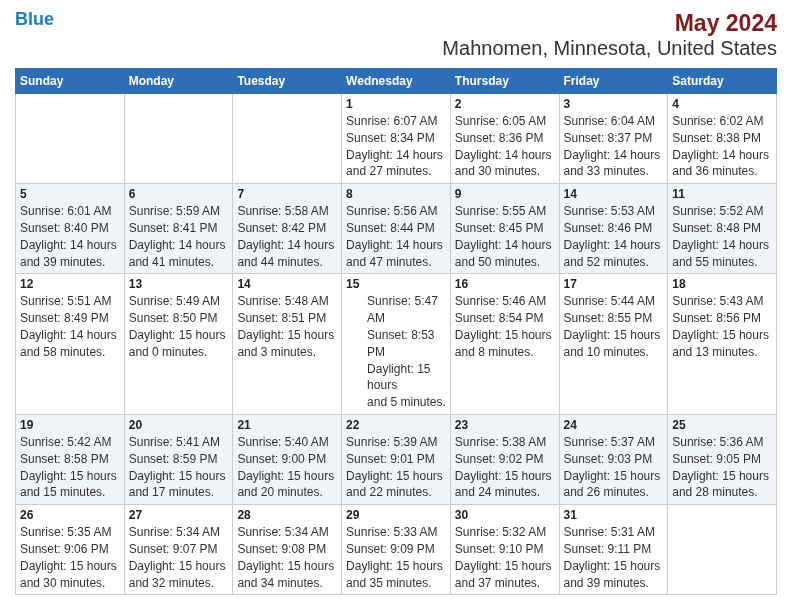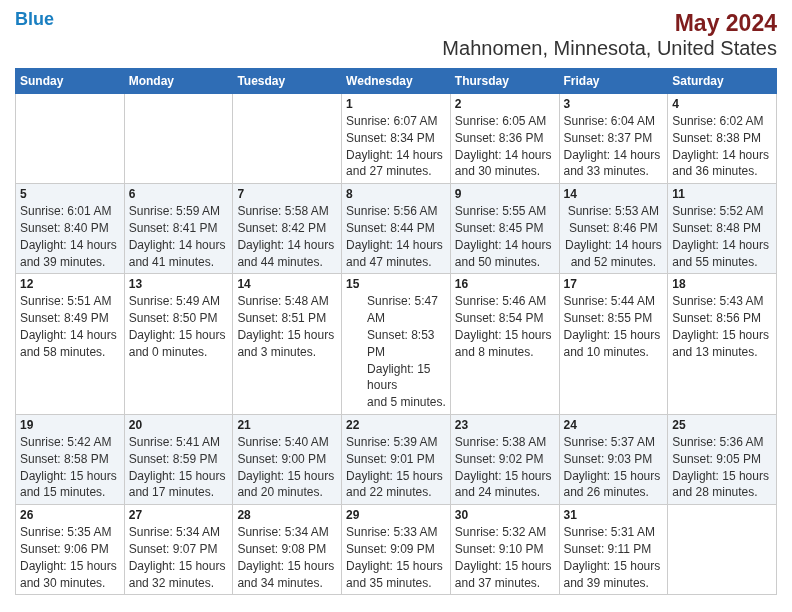--- a/index.html
+++ b/index.html
@@ -182,21 +182,21 @@
         </td>
         <td>
           <span class="day-num">9</span>
           <div class="day-info" style="white-space: pre-line;">Sunrise: 5:55 AM
 Sunset: 8:45 PM
 Daylight: 14 hours
 and 50 minutes.</div>
         </td>
         <td>
           <span class="day-num">14</span>
-          <div class="day-info" style="white-space: pre-line; text-align: center;">Sunrise: 5:53 AM
+          <div class="day-info" style="white-space: pre-line;">Sunrise: 5:53 AM
 Sunset: 8:46 PM
 Daylight: 14 hours
 and 52 minutes.</div>
         </td>
         <td>
           <span class="day-num">11</span>
           <div class="day-info" style="white-space: pre-line;">Sunrise: 5:52 AM
 Sunset: 8:48 PM
 Daylight: 14 hours
 and 55 minutes.</div>

